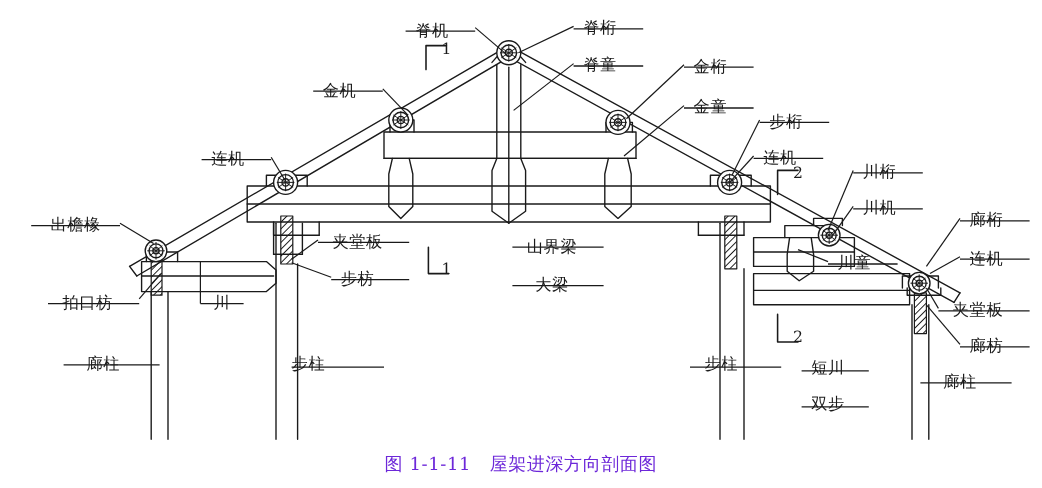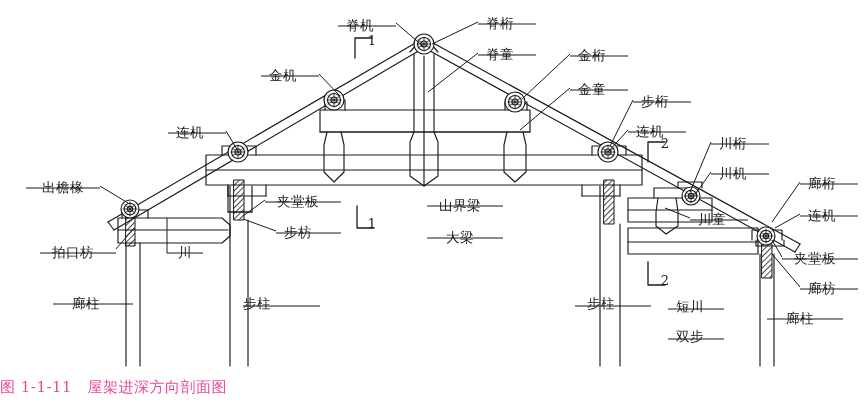--- a/index.html
+++ b/index.html
@@ -22,24 +22,24 @@
     left: 0;
     top: 0;
     width: 868px;
     height: 407px;
   }
   .cap {
     position: absolute;
     left: 0;
     top: 378px;
     width: 868px;
-    text-align: left;
+    text-align: center;
     font-family: "DejaVu Serif", "Liberation Serif", serif;
     font-size: 15px;
-    color: #ec4899;
+    color: #6d28d9;
     letter-spacing: 0.5px;
   }
   svg text {
     font-family: "DejaVu Serif", "Liberation Serif", serif;
     fill: #1a1a1a;
   }
   .lbl {
     font-size: 13.5px;
     letter-spacing: 0.5px;
   }

